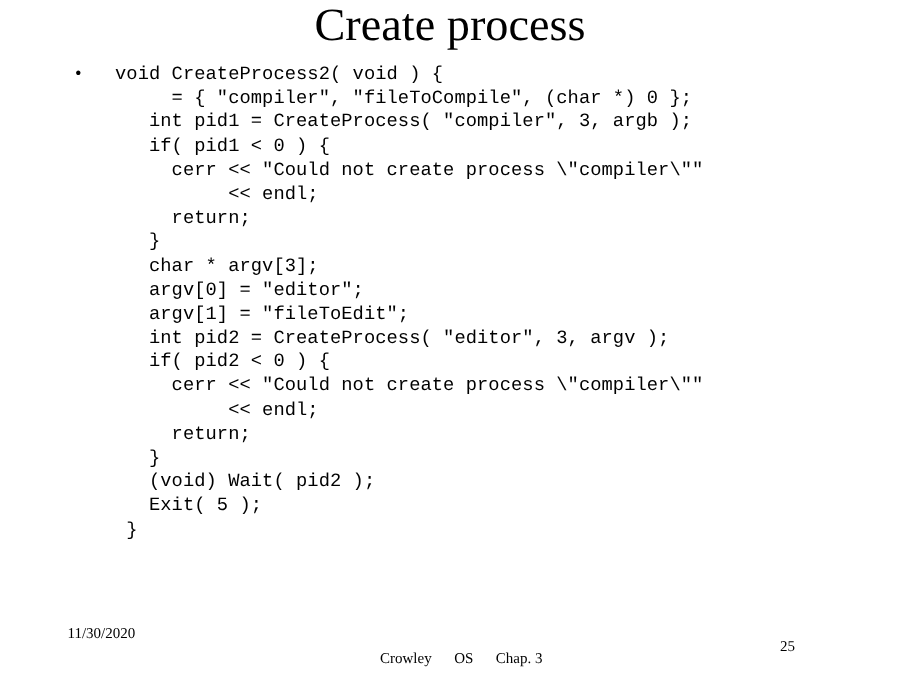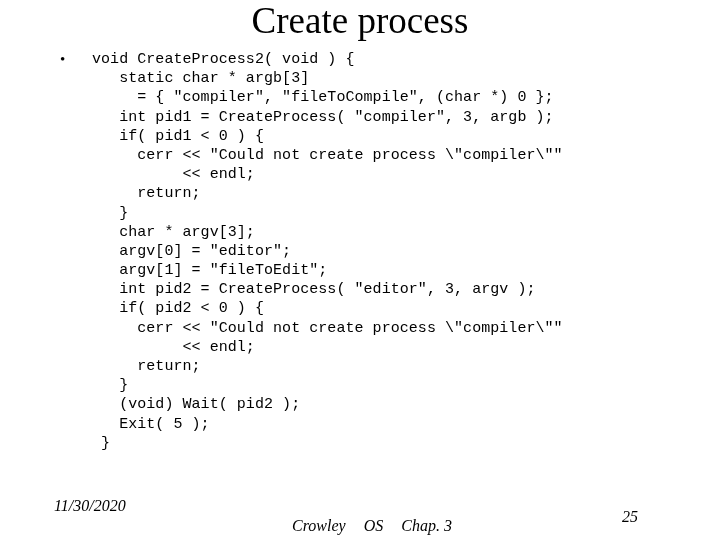--- a/index.html
+++ b/index.html
@@ -78,23 +78,22 @@
   }
 
   
   #footer {
     position: absolute;
     left: 0;
     top: 496px;
     width: 720px;
     height: 20px;
     font-family: "Liberation Serif", serif;
-    font-size: 16px;
+    font-size: 12px;
     line-height: 20px;
-    font-style: italic;
   }
   #footer-date {
     position: absolute;
     left: 54px;
     top: 0;
     white-space: pre;
   }
   #footer-center {
     position: absolute;
     left: 180px;
@@ -116,21 +115,20 @@
 </style>
 </head>
 <body>
 
 <div id="slide">
 
   <div id="slide-title">Create process</div>
 
   <div id="body-block">
       <div class="code-row"><span class="bullet-mark">•</span><span class="code-text">void CreateProcess2( void ) {</span></div>
-      <div class="code-row"><span class="code-text">   static char * argb[3]</span></div>
       <div class="code-row"><span class="code-text">     = { "compiler", "fileToCompile", (char *) 0 };</span></div>
       <div class="code-row"><span class="code-text">   int pid1 = CreateProcess( "compiler", 3, argb );</span></div>
       <div class="code-row"><span class="code-text">   if( pid1 &lt; 0 ) {</span></div>
       <div class="code-row"><span class="code-text">     cerr &lt;&lt; "Could not create process \"compiler\""</span></div>
       <div class="code-row"><span class="code-text">          &lt;&lt; endl;</span></div>
       <div class="code-row"><span class="code-text">     return;</span></div>
       <div class="code-row"><span class="code-text">   }</span></div>
       <div class="code-row"><span class="code-text">   char * argv[3];</span></div>
       <div class="code-row"><span class="code-text">   argv[0] = "editor";</span></div>
       <div class="code-row"><span class="code-text">   argv[1] = "fileToEdit";</span></div>

